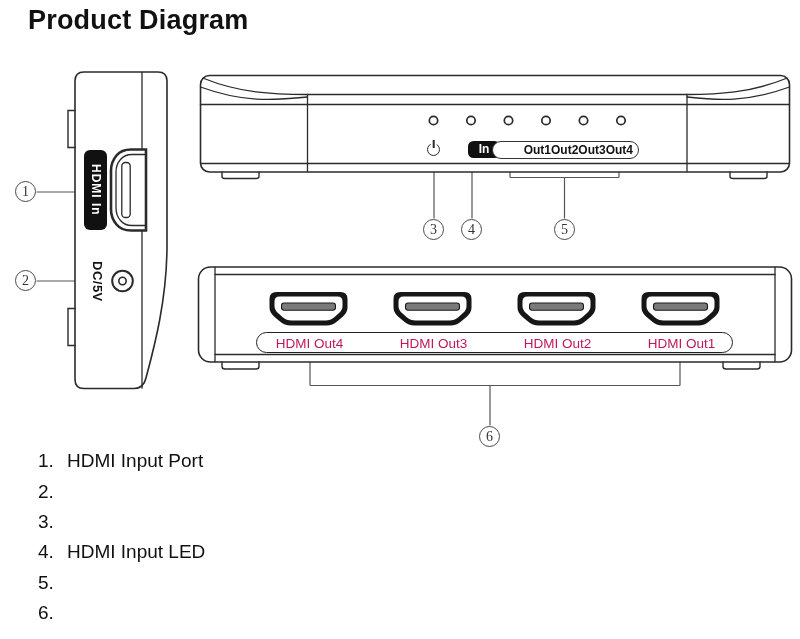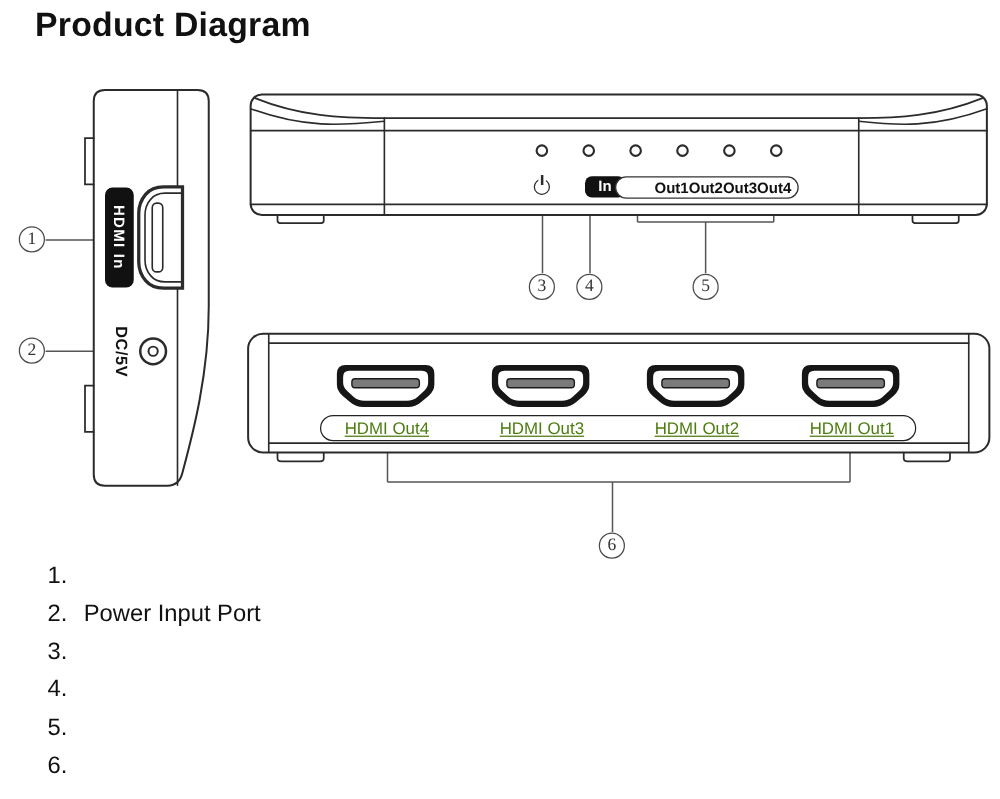--- a/index.html
+++ b/index.html
@@ -50,21 +50,21 @@
     display:flex;align-items:center;justify-content:flex-end;padding:0 5px;
   }
   .out-pill span{font-size:12px;font-weight:600;color:#111;}
   
   .port-pill{
     position:absolute;left:256px;top:332px;width:477px;height:21px;
     border:1.5px solid #222;border-radius:10.5px;background:#fff;box-sizing:border-box;
   }
   .port-pill span{
     position:absolute;top:50%;transform:translate(-50%,-50%);
-    font-size:13.5px;font-weight:500;color:#4d7c0f;white-space:nowrap;text-decoration:underline;
+    font-size:13.5px;font-weight:500;color:#be185d;white-space:nowrap;
   }
   
   .callout{
     position:absolute;width:21px;height:21px;border:1.4px solid #4a4a4a;border-radius:50%;
     box-sizing:border-box;display:flex;align-items:center;justify-content:center;
     font-family:"Liberation Serif", serif;font-size:14px;color:#333;line-height:1;background:#fff;
   }
   
   .legend{position:absolute;left:38px;top:446px;}
   .legend-item{height:30.4px;display:flex;align-items:center;font-size:19px;color:#111;}
@@ -184,30 +184,31 @@
   <div class="callout" style="left:15px;top:181px">1</div>
   <div class="callout" style="left:15px;top:270px">2</div>
   <div class="callout" style="left:423px;top:219px">3</div>
   <div class="callout" style="left:461px;top:219px">4</div>
   <div class="callout" style="left:554px;top:219px">5</div>
   <div class="callout" style="left:479px;top:426px">6</div>
 
   <div class="legend">
     <div class="legend-item">
       <span class="num">1.</span>
+      <span>HDMI Input Port</span>
     </div>
     <div class="legend-item">
       <span class="num">2.</span>
-      <span>Power Input Port</span>
     </div>
     <div class="legend-item">
       <span class="num">3.</span>
     </div>
     <div class="legend-item">
       <span class="num">4.</span>
+      <span>HDMI Input LED</span>
     </div>
     <div class="legend-item">
       <span class="num">5.</span>
     </div>
     <div class="legend-item">
       <span class="num">6.</span>
     </div>
   </div>
 
 </div>

